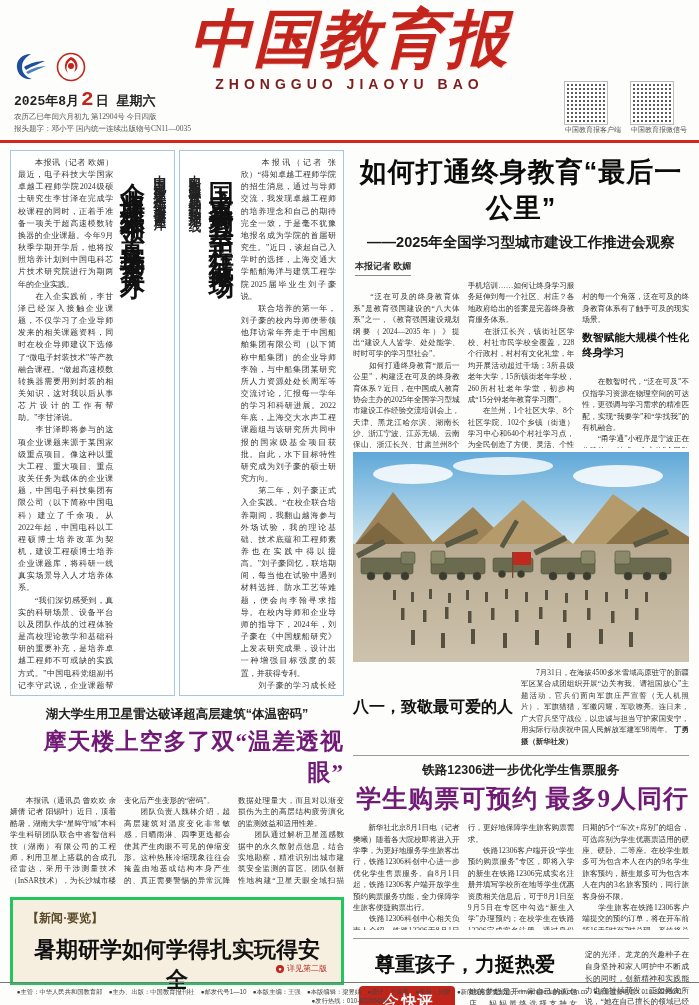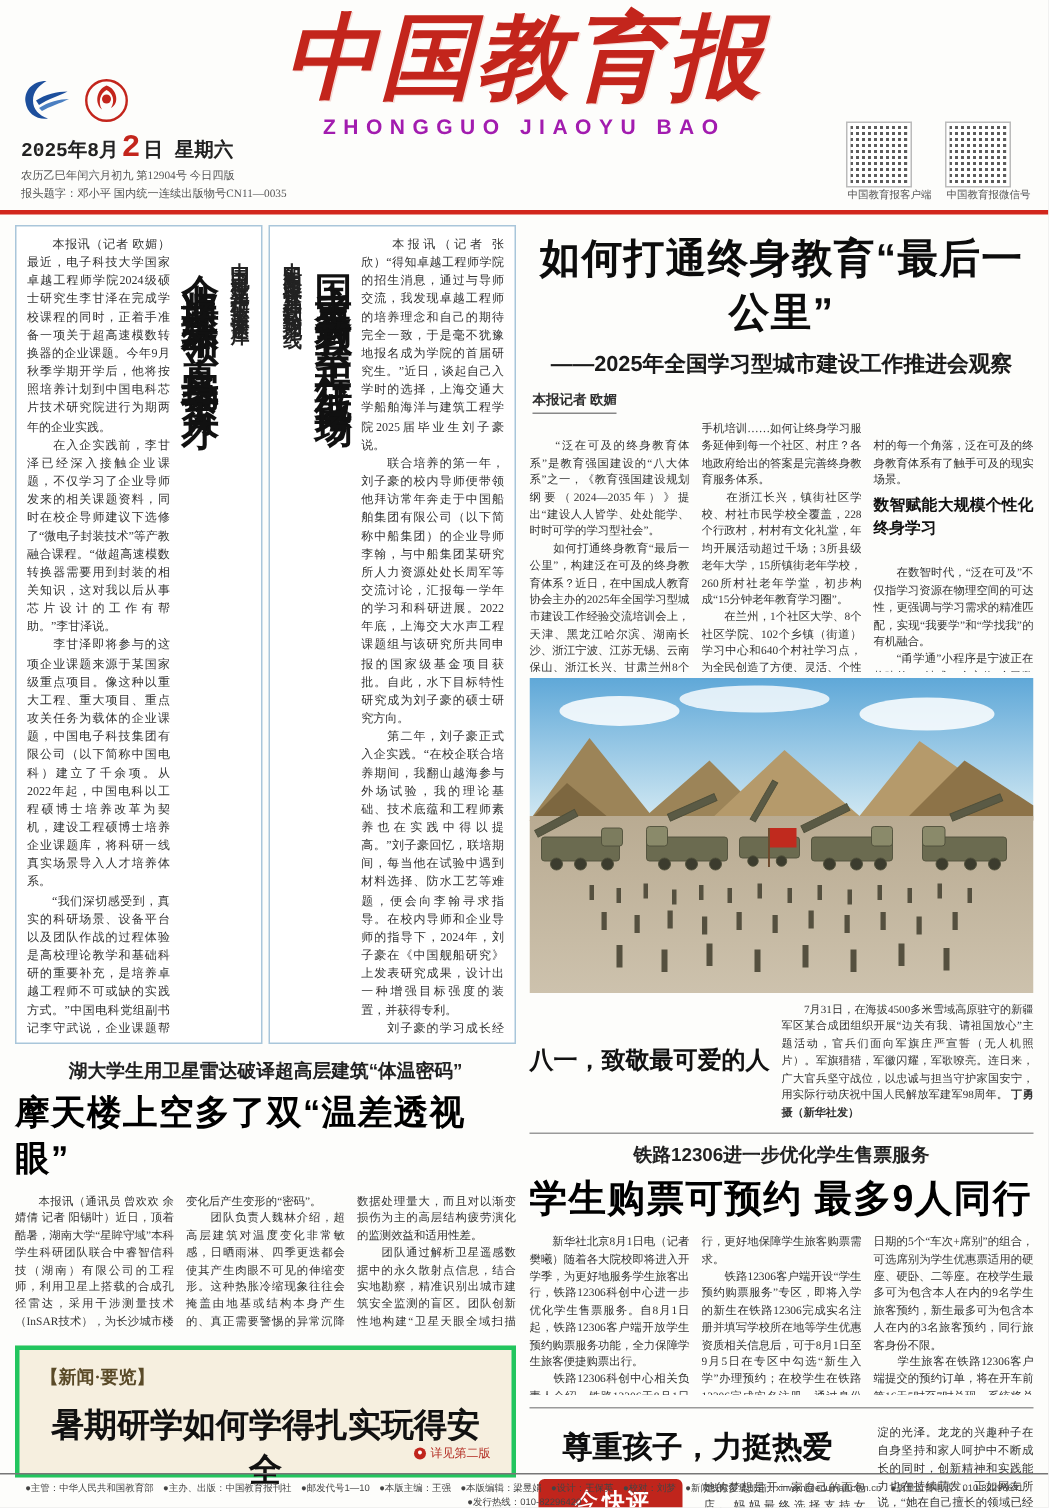--- a/index.html
+++ b/index.html
@@ -13,21 +13,21 @@
   .logo-red{width:30px;height:30px;}
   .dateline{font-family:Liberation Mono, monospace;font-weight:bold;
             font-size:13px;color:#222;margin-top:6px;white-space:nowrap;}
   .dateline .big{font-size:21px;color:#c3251c;font-weight:bold;padding:0 2px;}
   .mh-small{font-size:7.5px;color:#555;line-height:1.6;white-space:nowrap;}
   .mh-center{position:absolute;left:50%;top:8px;transform:translateX(-50%);text-align:center;width:360px;}
   .paper-title{font-size:62px;line-height:1.0;color:#c3251c;font-weight:bold;
                font-family:"Liberation Serif","DejaVu Serif",serif;font-style:italic;
                letter-spacing:2px;white-space:nowrap;text-shadow:1px 1px 0 #d9534a33;}
   .paper-pinyin{font-family:"Liberation Sans","DejaVu Sans",sans-serif;font-weight:bold;
-                color:#a21caf;font-size:14px;letter-spacing:5px;margin-top:6px;}
+                color:#7f1d1d;font-size:14px;letter-spacing:5px;margin-top:6px;}
   .mh-right{position:absolute;right:12px;top:82px;display:flex;gap:10px;}
   .qr{width:38px;height:38px;background:
       repeating-linear-gradient(0deg,#333 0 2px,#fff 2px 4px),
       repeating-linear-gradient(90deg,#333 0 2px,#fff 2px 4px);
       background-blend-mode:screen;border:2px solid #fff;outline:1px solid #bbb;}
   .qr-label{font-size:7px;color:#555;text-align:center;margin-top:2px;line-height:1.3;}
   .red-rule{position:absolute;left:0;right:0;top:140px;height:3px;background:#d2271d;}
   
   .main{position:absolute;left:10px;top:150px;width:679px;display:flex;gap:9px;}
   .col-left{width:334px;}
@@ -39,22 +39,22 @@
          white-space:pre-line;flex:1;padding:0 3px;}
   .vhead{writing-mode:vertical-rl;font-family:"Liberation Sans","DejaVu Sans",sans-serif;
          font-weight:900;font-size:25px;letter-spacing:6px;color:#111;padding:6px 2px;line-height:1.15;}
   .vkick{writing-mode:vertical-rl;font-size:12.5px;font-weight:bold;color:#222;
          letter-spacing:3px;padding:8px 3px;line-height:1.2;
          font-family:"Liberation Sans","DejaVu Sans",sans-serif;}
   
   .sky-art{margin-top:10px;}
   .kicker-c{font-size:12.5px;font-weight:bold;text-align:center;color:#222;
             font-family:"Liberation Sans","DejaVu Sans",sans-serif;}
-  .head-c{font-size:23px;font-weight:900;text-align:left;color:#000000;margin-top:3px;
-          font-family:Liberation Sans, sans-serif;letter-spacing:1px;}
+  .head-c{font-size:23px;font-weight:900;text-align:right;color:#701a75;margin-top:3px;
+          font-family:Liberation Serif, serif;letter-spacing:1px;}
   .cols3{display:flex;gap:8px;margin-top:7px;}
   .cols3 .tcol{flex:1;font-size:7.6px;line-height:1.5;text-align:justify;color:#333;
                overflow:hidden;white-space:pre-line;}
   .sky-cols{height:92px;}
   
   .brief{margin-top:10px;background:#f6efdf;border:3px solid #22c55e;height:88px;
          position:relative;padding:10px 14px;box-sizing:border-box;}
   .brief-label{font-size:12px;color:#5a4a28;font-weight:bold;}
   .brief-head{font-size:22px;font-weight:900;text-align:center;color:#111;margin-top:8px;
               font-family:"Liberation Sans","DejaVu Sans",sans-serif;}

